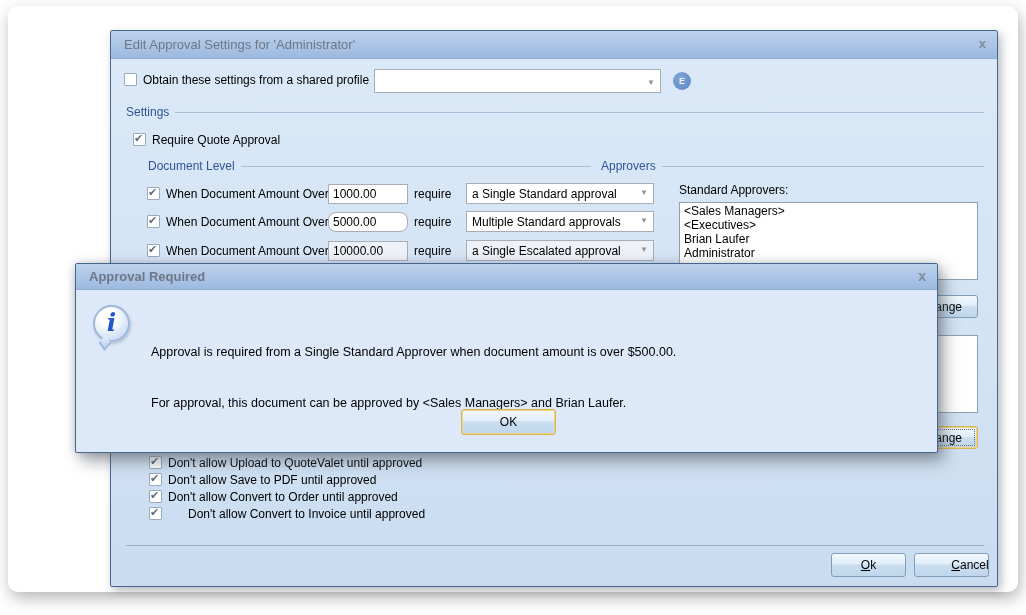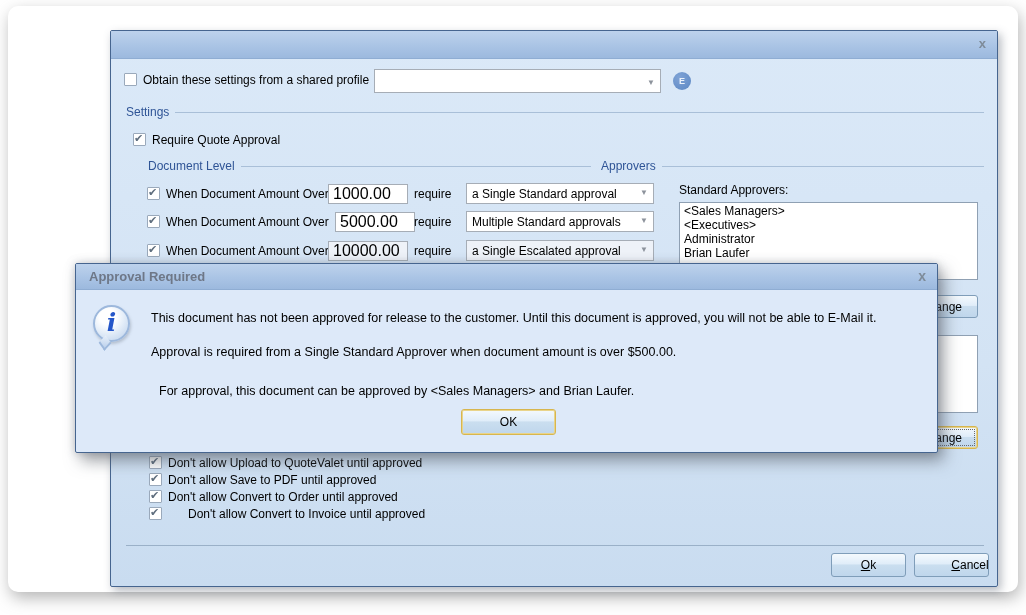--- a/index.html
+++ b/index.html
@@ -30,21 +30,21 @@
   .cb { position:absolute; width:13px; height:13px; background:#fff;
     border:1px solid #9aa9bb; border-radius:1px; }
   .cb.checked::after { content:"✔"; position:absolute; left:0px; top:-2px;
     font-size:11px; color:#5f6e7e; font-weight:bold; }
   .lbl { position:absolute; white-space:nowrap; font-size:12px; color:#000; }
   .grouphead { position:absolute; display:flex; align-items:center; }
   .grouphead .gtext { color:#2f5496; font-size:12px; white-space:nowrap; }
   .grouphead .gline { flex:1; border-top:1px solid #a9bfd8; margin-left:6px; height:0; }
 
   .textinput { position:absolute; border:1px solid #a6adb6; background:#fff; height:20px;
-    font-family:inherit; font-size:16px; padding:0 4px; color:#000; }
+    font-family:inherit; font-size:12px; padding:0 4px; color:#000; }
   .dropdown { position:absolute; height:21px; border:1px solid #a6adb6; background:#fff; }
   .dropdown .dtext { position:absolute; left:5px; top:3px; font-size:12px; white-space:nowrap; }
   .dropdown .darrow { position:absolute; right:5px; top:4px; font-size:8px; color:#8d939c; }
   .listbox { position:absolute; background:#fff; border:1px solid #8fa0b3; overflow:hidden;
     padding:1px 0; }
   .listbox .li { padding:0 4px; line-height:14px; font-size:12px; white-space:nowrap; }
 
   .btn { position:absolute; border:1px solid #7f9db9; border-radius:3px; text-align:center;
     background:linear-gradient(180deg,#f4f9fd 0%,#e0edf9 45%,#cadeef 50%,#bfd6ec 100%);
     font-size:12px; color:#000; cursor:default; display:flex; align-items:center; justify-content:center; }
@@ -73,20 +73,21 @@
   .mline { position:absolute; left:75px; white-space:nowrap; font-size:12.5px; color:#000; }
 </style>
 </head>
 <body>
 
 <div class="canvas">
   <div class="card"></div>
 
   <div class="dialog main">
     <div class="titlebar">
+      <span class="title">Edit Approval Settings for 'Administrator'</span>
       <span class="closeglyph">x</span>
     </div>
 
     <span class="cb" style="left:13px; top:42px;"></span>
     <span class="lbl" style="left:32px; top:42px;">Obtain these settings from a shared profile</span>
     <div class="dropdown" style="left:263px; top:38px; width:287px; height:24px;">
       <span class="dtext" style="top:5px;"></span>
       <span class="darrow" style="top:8px;">▼</span>
     </div>
     <div class="circlebtn" style="left:562px; top:41px;">E</div>
@@ -112,42 +113,42 @@
     <span class="lbl" style="left:55px; top:156px;">When Document Amount Over</span>
     <input class="textinput" style="left: 217px; top: 153px; width: 80px;" value="1000.00">
     <span class="lbl" style="left:303px; top:156px;">require</span>
     <div class="dropdown" style="left:355px; top:152px; width:188px;">
       <span class="dtext">a Single Standard approval</span>
       <span class="darrow">▼</span>
     </div>
 
     <span class="cb checked" style="left:36px; top:184px;"></span>
     <span class="lbl" style="left:55px; top:184px;">When Document Amount Over</span>
-    <input class="textinput" style="left: 224px; top: 181px; width: 80px;" value="5000.00">
+    <input class="textinput" style="left: 217px; top: 181px; width: 80px; border-radius: 8px;" value="5000.00">
     <span class="lbl" style="left:303px; top:184px;">require</span>
     <div class="dropdown" style="left:355px; top:180px; width:188px;">
       <span class="dtext">Multiple Standard approvals</span>
       <span class="darrow">▼</span>
     </div>
 
     <span class="cb checked" style="left:36px; top:213px;"></span>
     <span class="lbl" style="left:55px; top:213px;">When Document Amount Over</span>
     <input class="textinput" style="left: 217px; top: 210px; width: 80px; background: rgb(238, 242, 248);" value="10000.00">
     <span class="lbl" style="left:303px; top:213px;">require</span>
     <div class="dropdown" style="left:355px; top:209px; width:188px; background:#eef2f8;">
       <span class="dtext">a Single Escalated approval</span>
       <span class="darrow">▼</span>
     </div>
 
     <span class="lbl" style="left:568px; top:152px;">Standard Approvers:</span>
     <div class="listbox" style="left:568px; top:171px; width:299px; height:78px;">
       <div class="li">&lt;Sales Managers&gt;</div>
       <div class="li">&lt;Executives&gt;</div>
+      <div class="li">Brian Laufer</div>
       <div class="li">Administrator</div>
-      <div class="li">Brian Laufer</div>
     </div>
     <div class="btn" style="left:793px; top:264px; width:74px; height:23px;">
       <span>Change</span>
     </div>
 
     <div class="listbox" style="left:568px; top:304px; width:299px; height:78px;"></div>
     <div class="btn gold focusdot" style="left:793px; top:395px; width:74px; height:23px;">
       <span>Change</span>
     </div>
 
@@ -175,21 +176,20 @@
       <span class="title" style="line-height:25px;font-weight:bold;">Approval Required</span>
       <span class="closeglyph">x</span>
     </div>
 
     <div class="balloon" style="left:17px; top:41px;">
       <span class="bubble"></span>
       <span class="tail"></span>
       <span class="iglyph">i</span>
     </div>
 
-    <div class="mline" style="top:47px;">This document has not been approved for release to the customer. Until this document is approved, you will not be able to E-Mail it.</div>
     <div class="mline" style="top:81px;">Approval is required from a Single Standard Approver when document amount is over $500.00.</div>
-    <div class="mline" style="top:120px;margin-left:8px;">For approval, this document can be approved by &lt;Sales Managers&gt; and Brian Laufer.</div>
+    <div class="mline" style="top:132px;">For approval, this document can be approved by &lt;Sales Managers&gt; and Brian Laufer.</div>
 
     <div class="btn gold" style="left:385px; top:145px; width:95px; height:26px;">
       <span>OK</span>
     </div>
   </div>
 </div>
 
 </body></html>

